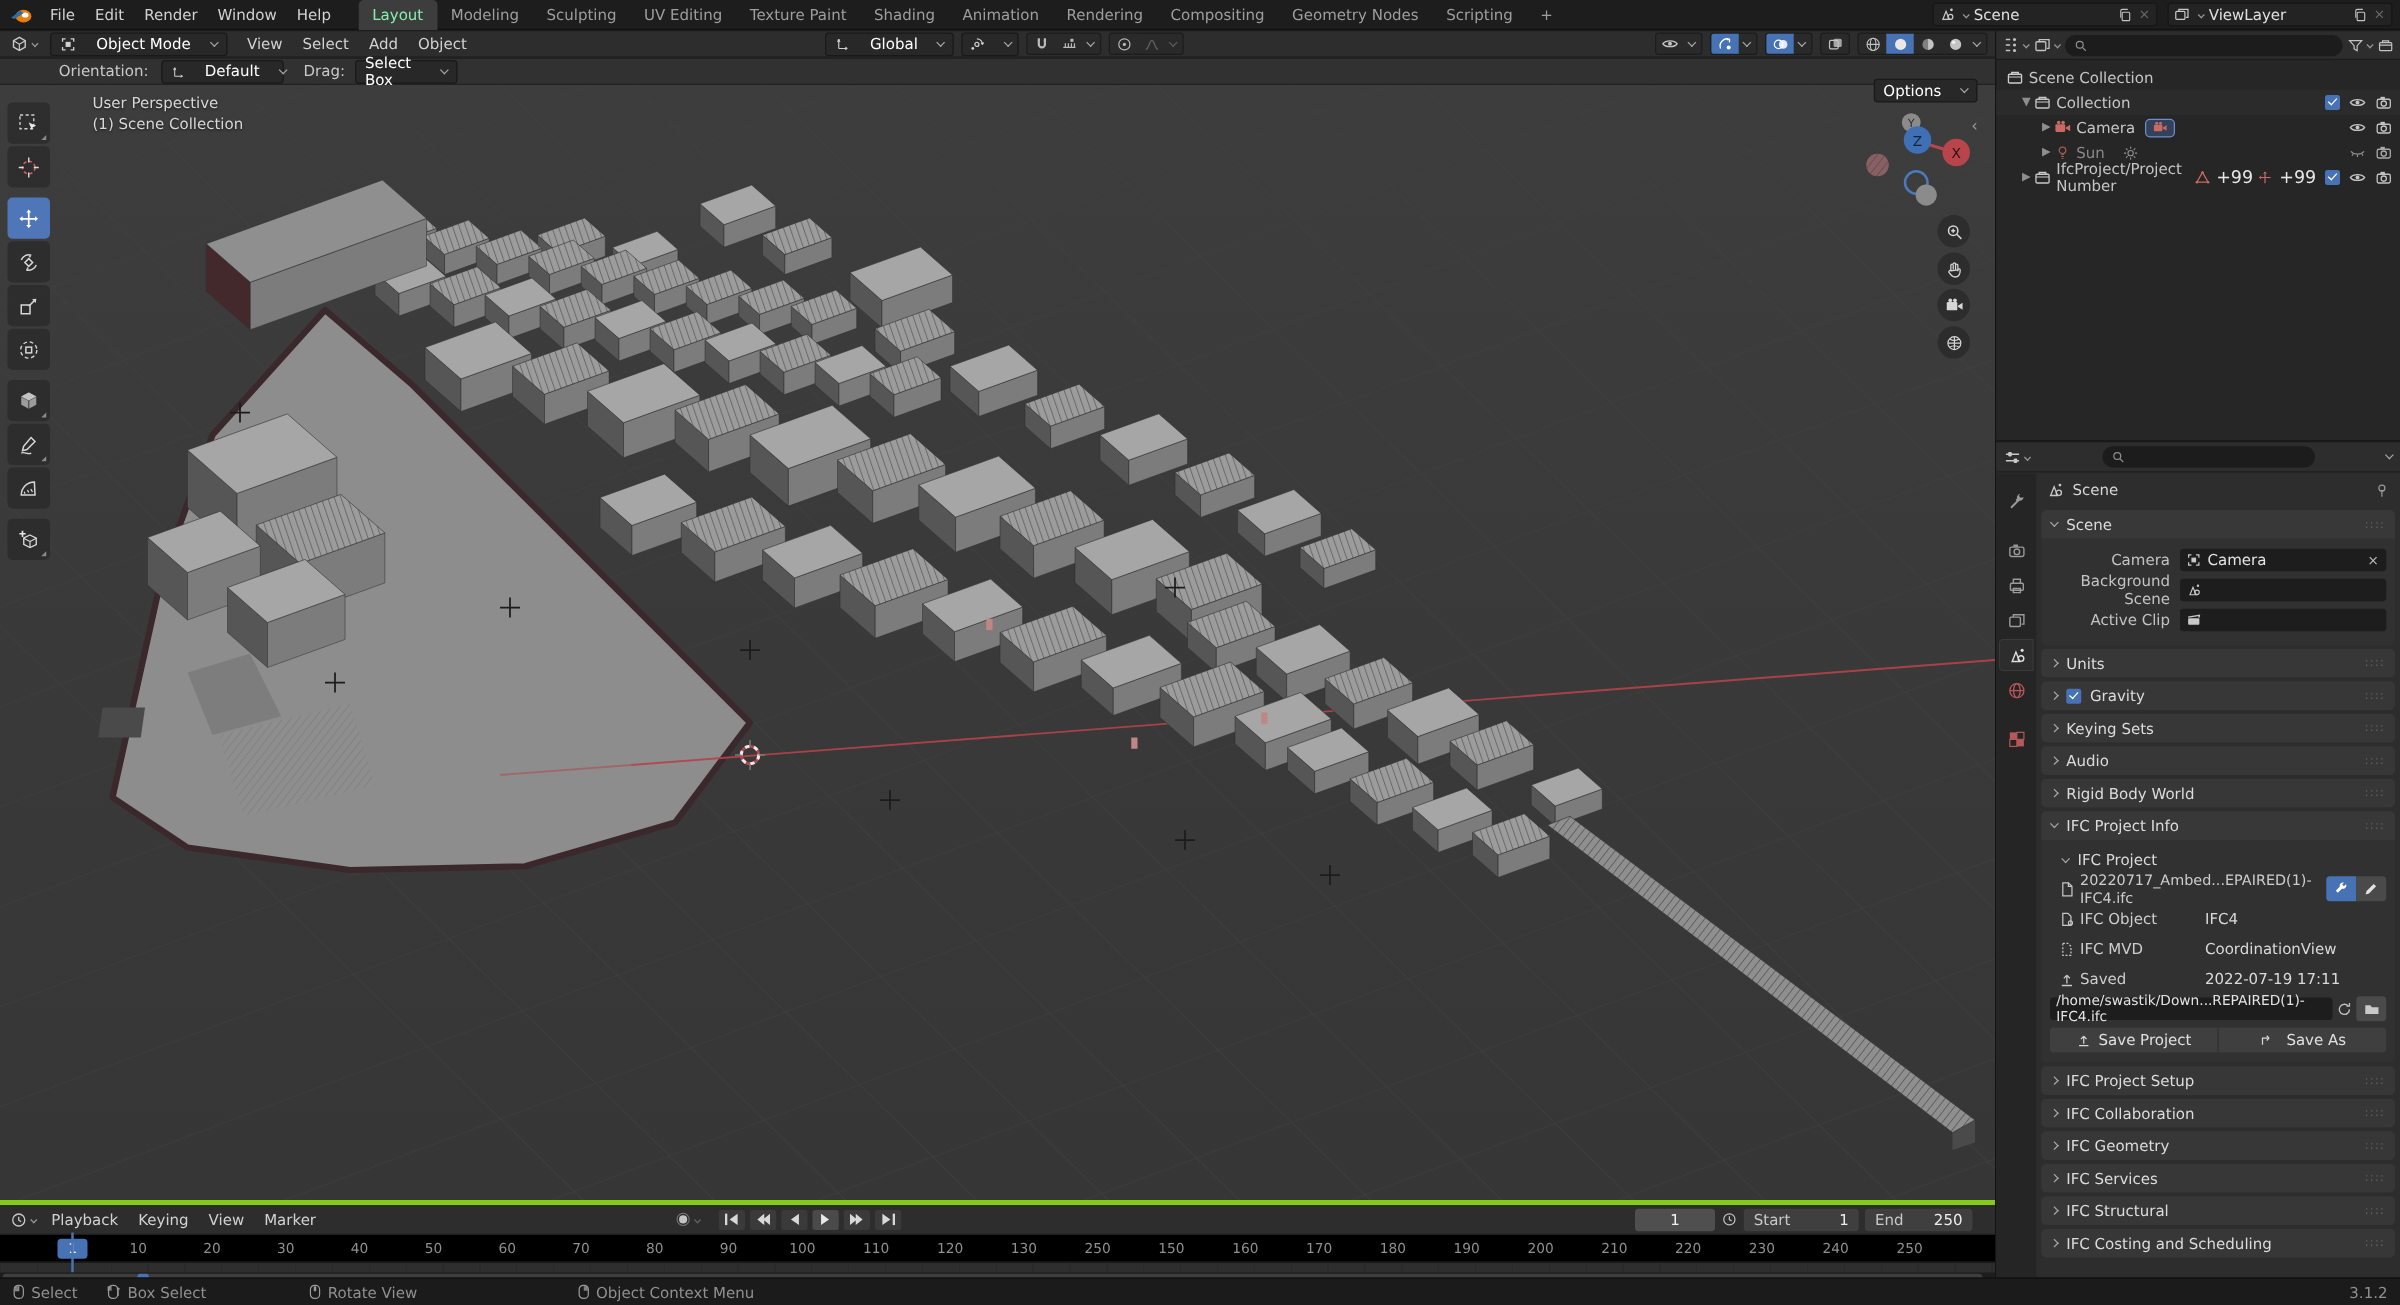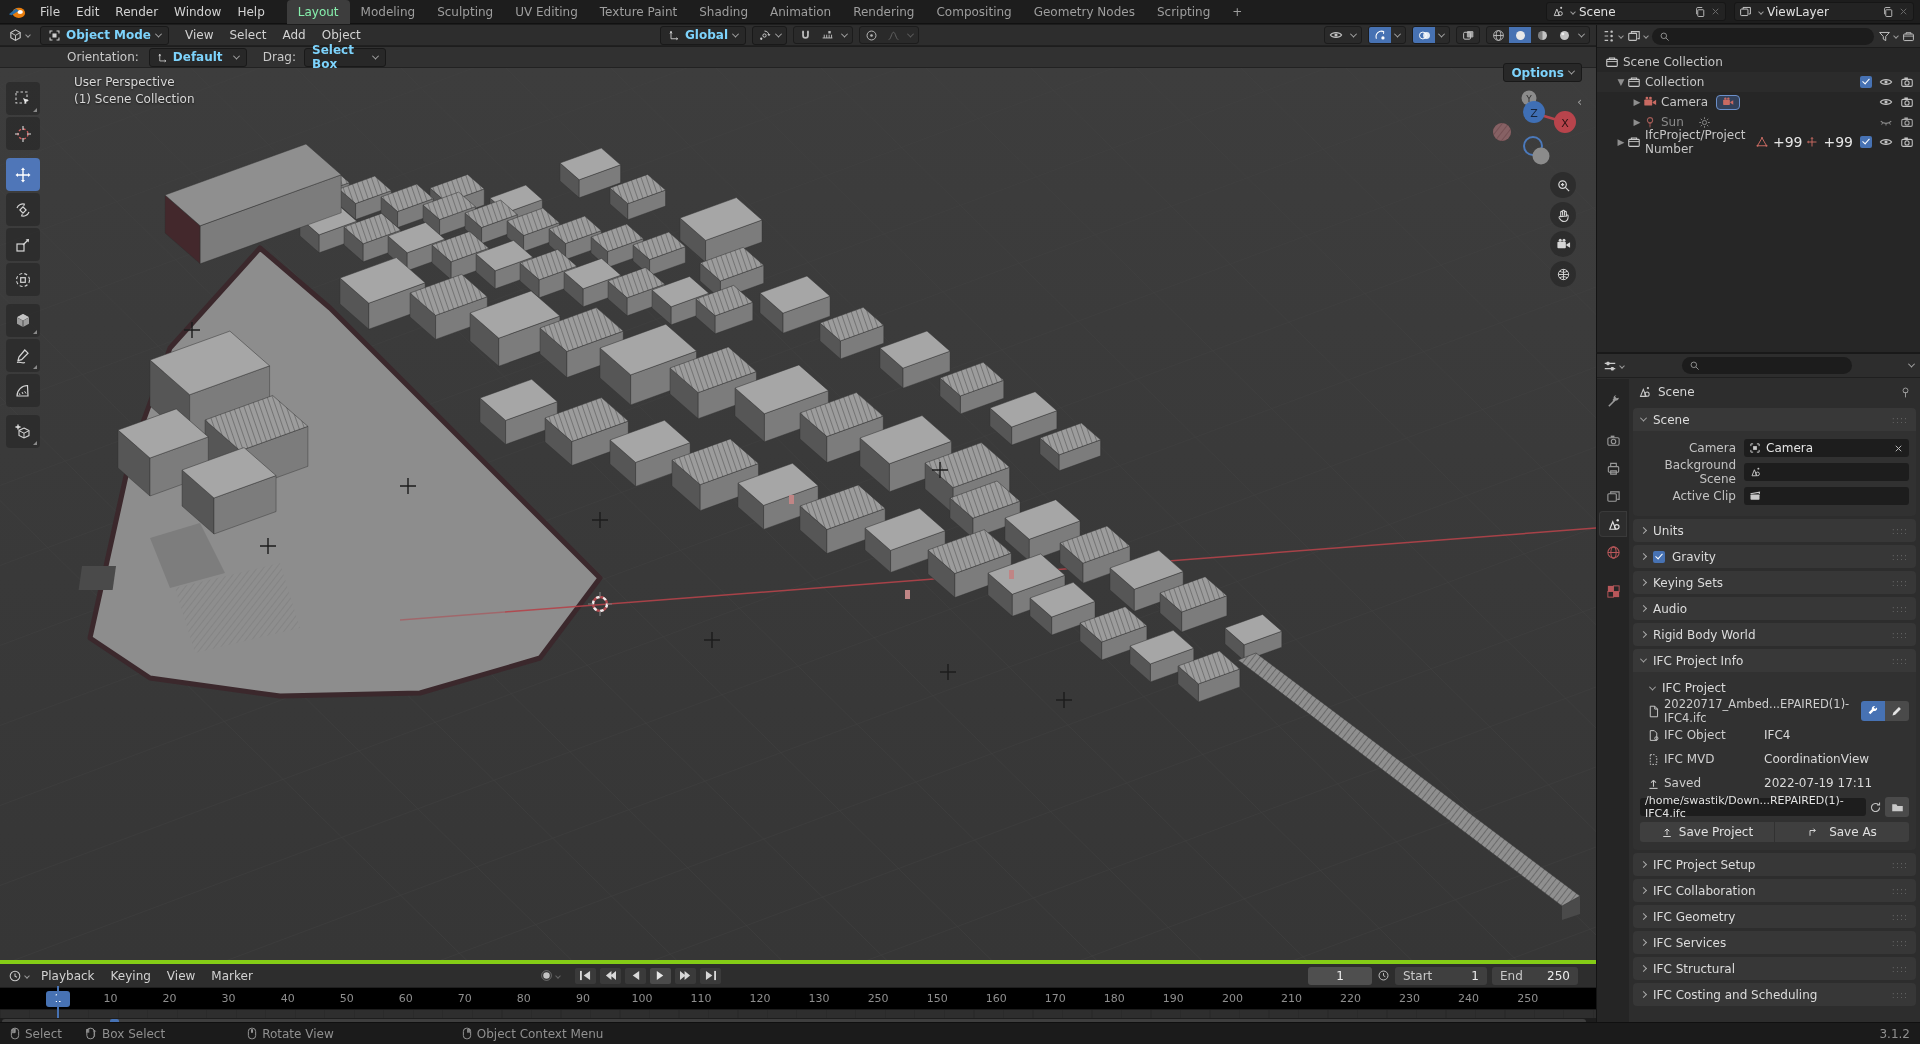--- a/index.html
+++ b/index.html
@@ -3,22 +3,22 @@
 <meta charset="utf-8">
 <style>
   * { margin:0; padding:0; box-sizing:border-box; }
   html,body { width:1920px; height:1044px; overflow:hidden; background:#1d1d1d;
     font-family:"DejaVu Sans","Liberation Sans",sans-serif; font-size:12px; color:#cfcfcf;
     -webkit-font-smoothing:antialiased; }
   svg { display:block; }
 
   
   .menu { padding:0 8px; line-height:24px; color:#d2d2d2; cursor:default; }
-  .w { display:inline-flex; align-items:center; gap:5px; background:#282828;
-       border:1px solid #191919; border-radius:3px; height:19px; padding:0 7px; color:#7dd3fc;font-weight:bold; }
+  .w { display:inline-flex; align-items:center; gap:16px; background:#282828;
+       border:1px solid #191919; border-radius:3px; height:19px; padding:0 7px; color:#ffffff; }
   .cd { width:5px; height:5px; border-right:1.4px solid #aaa; border-bottom:1.4px solid #aaa;
         transform:rotate(45deg) translate(-1px,-1px); display:inline-block; flex:none; }
   .cr { width:5px; height:5px; border-right:1.4px solid #aaa; border-bottom:1.4px solid #aaa;
         transform:rotate(-45deg); display:inline-block; flex:none; }
   .dv { width:4px; height:4px; border-right:1.2px solid #999; border-bottom:1.2px solid #999;
         transform:rotate(45deg); display:inline-block; flex:none; margin-left:3px; }
   .icon { display:inline-flex; align-items:center; justify-content:center; flex:none; }
   .chk { width:12px; height:12px; background:#4772b3; border-radius:2px; position:relative; flex:none; }
   .chk::after { content:""; position:absolute; left:3.5px; top:1px; width:3px; height:6px;
         border:solid #fff; border-width:0 1.6px 1.6px 0; transform:rotate(42deg); }
@@ -39,21 +39,21 @@
   #vp-header { position:absolute; left:0; top:25px; width:1596px; height:21px; background:#2d2d2d;
     border-bottom:1px solid #202020; display:flex; align-items:center; z-index:20; }
   #vph-center { position:absolute; left:660px; display:flex; gap:6px; align-items:center; }
   #vph-right { position:absolute; right:6px; display:flex; gap:6px; align-items:center; }
   .tgl { display:inline-flex; height:18px; border-radius:3px; overflow:hidden; background:#2a2a2a;
     border:1px solid #1c1c1c; align-items:center; }
   .tgl .cell { width:22px; height:18px; display:flex; align-items:center; justify-content:center; }
   .tgl .cell.on { background:#4772b3; }
   .tgl .cc { width:14px; padding-right:2px; display:flex; align-items:center; justify-content:center; }
   #tool-settings { position:absolute; left:0; top:47px; width:1596px; height:21px; background:#313131;
-    border-bottom:1px solid #222; display:flex; align-items:center; z-index:20;padding-left:20px; }
+    border-bottom:1px solid #222; display:flex; align-items:center; z-index:20; }
   .ts-label { color:#c9c9c9; }
 
   
   #viewport { position:absolute; left:0; top:68px; width:1596px; height:892px;
     background:linear-gradient(#3d3d3d,#363636); overflow:hidden; }
   #vp-text { position:absolute; left:74px; top:6px; color:#d8d8d8; line-height:17px;
     text-shadow:0 1px 2px rgba(0,0,0,.6); font-size:12px; }
   #toolbar { position:absolute; left:6px; top:14px; display:flex; flex-direction:column; gap:2px; }
   .tool { width:34px; height:33px; background:rgba(44,44,44,.92); border-radius:4px;
     display:flex; align-items:center; justify-content:center; position:relative; }

